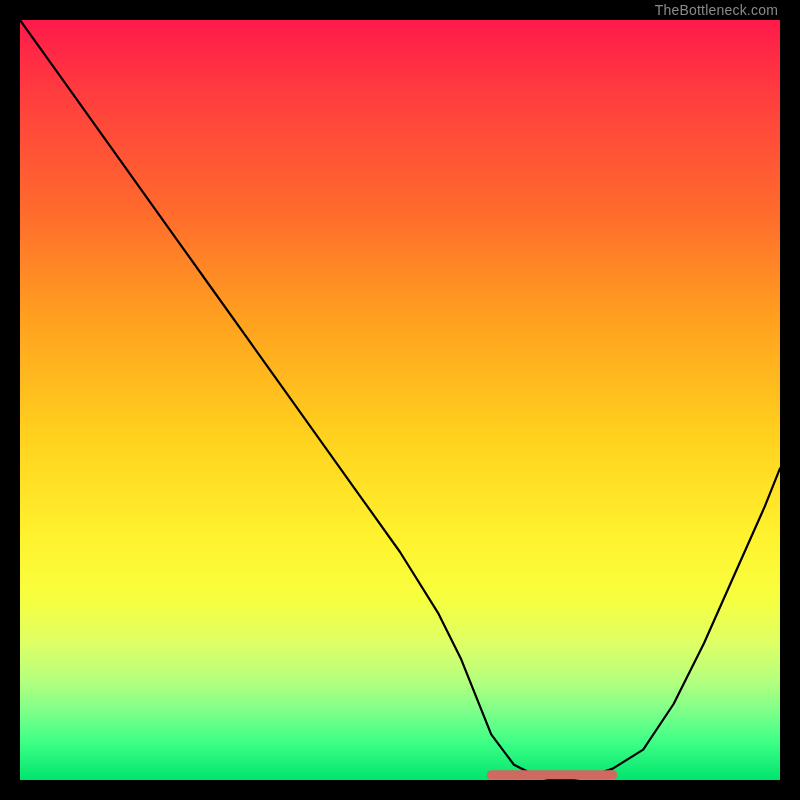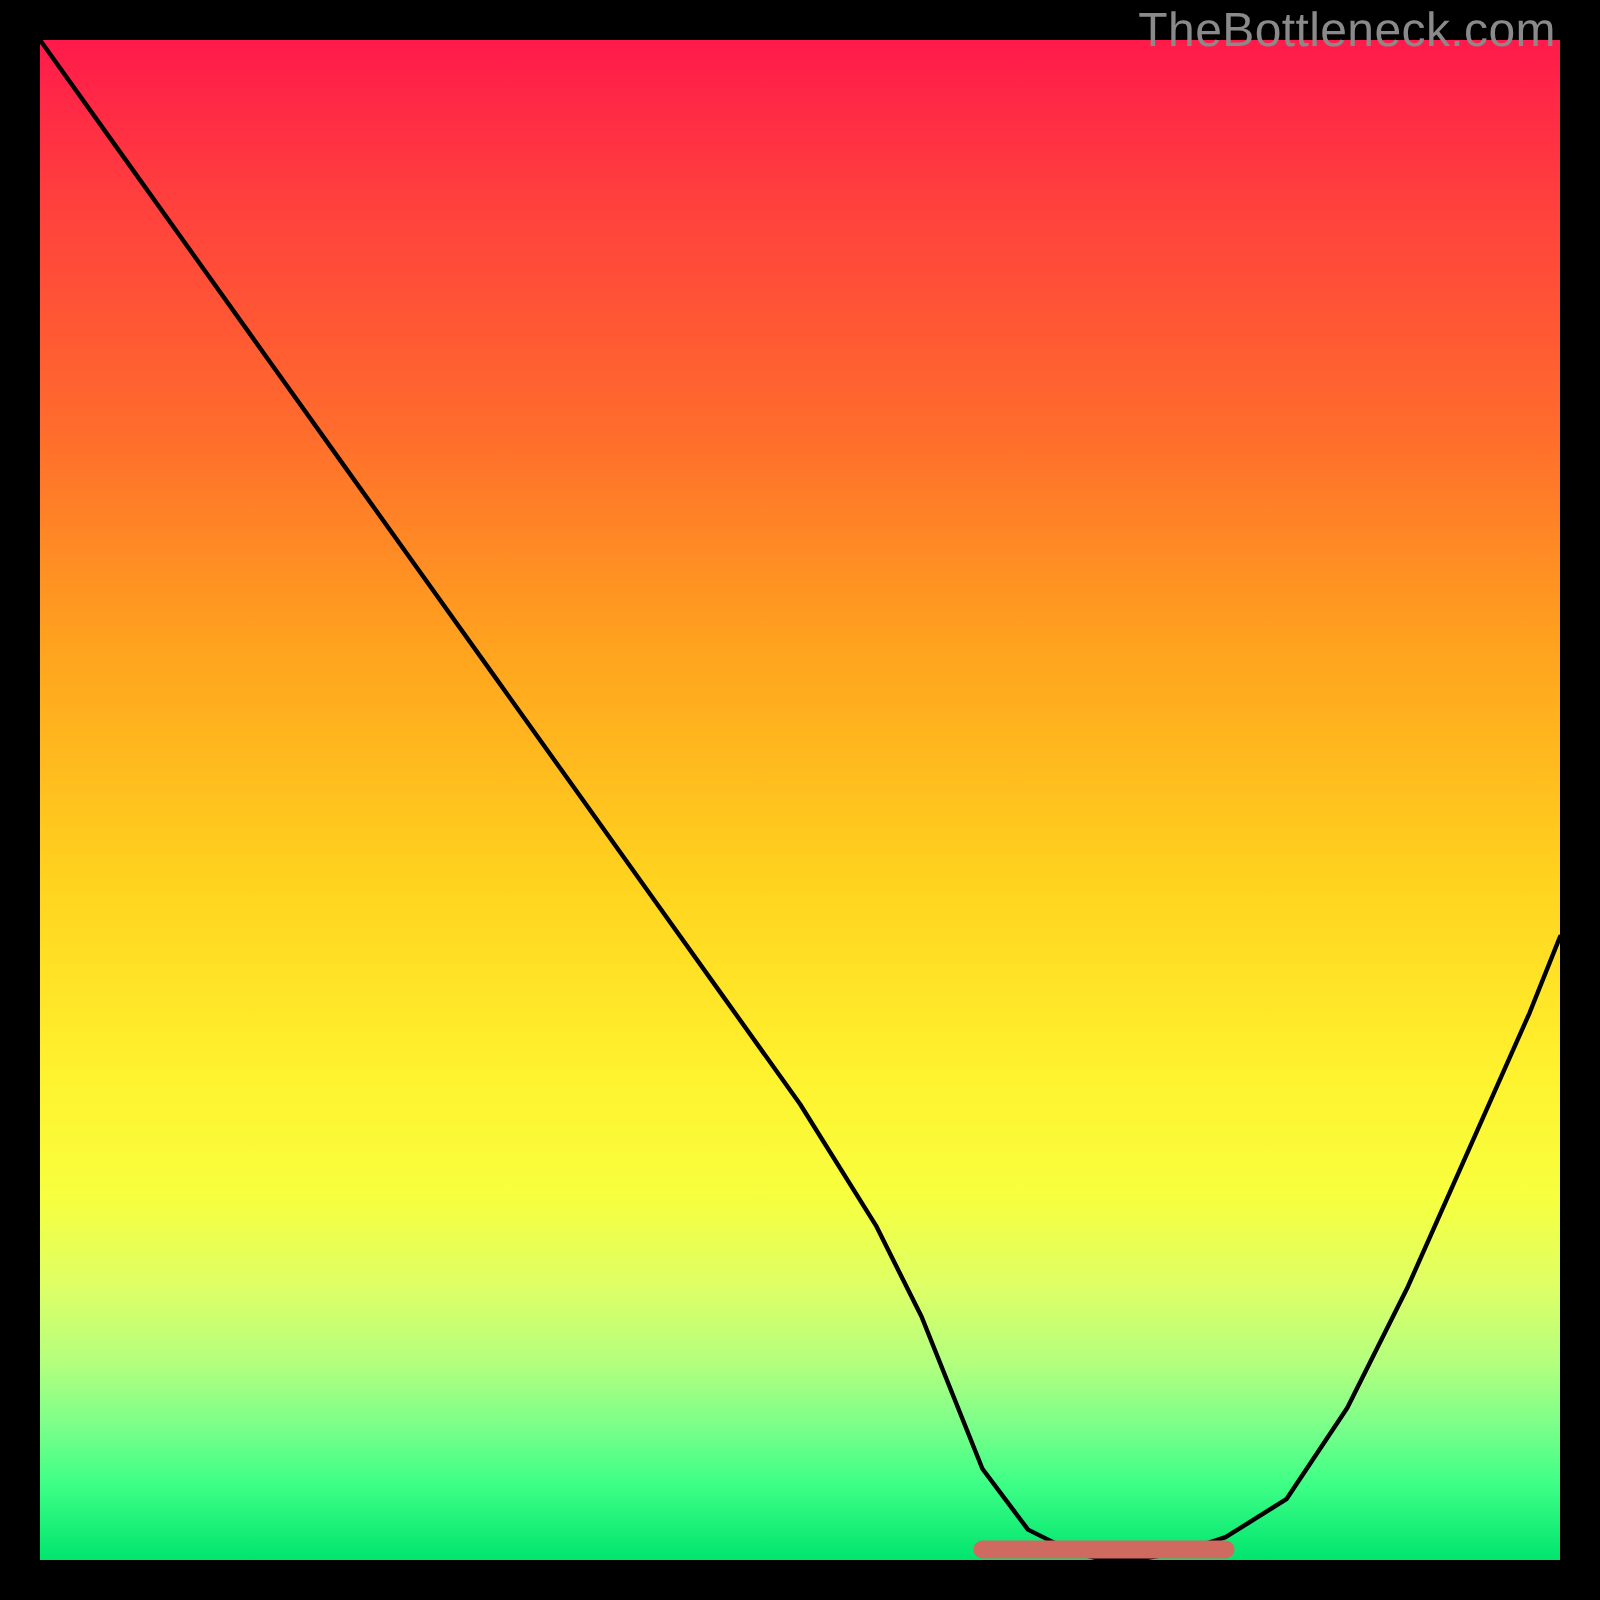--- a/index.html
+++ b/index.html
@@ -1,17 +1,17 @@
 <!DOCTYPE html>
 <html><head>
 <meta charset="utf-8">
 <style>
 html,body{margin:0;padding:0;width:800px;height:800px;background:#000;overflow:hidden;font-family:Arial,Helvetica,sans-serif}
 .frame{position:absolute;left:20px;top:20px;width:760px;height:760px;background:linear-gradient(to bottom,#ff1a4b 0%,#ff3e3e 10%,#ff6a2d 25%,#ffa31e 40%,#ffd21e 55%,#fff22e 68%,#f7ff3e 76%,#deff66 82%,#b4ff7e 87%,#7dff8a 91%,#3eff86 95%,#00e46e 100%)}
-.watermark{position:absolute;right:22px;top:2px;color:#8a8a8a;font-size:24px;font-weight:500;letter-spacing:0.2px}
+.watermark{position:absolute;right:22px;top:2px;color:#8a8a8a;font-size:14px;font-weight:500;letter-spacing:0.2px}
 svg{position:absolute;left:0;top:0}
 </style>
 </head>
 <body>
 
 <div class="frame">
   <svg width="760" height="760" viewBox="0 0 760 760">
     <path id="curve-path" fill="none" stroke="#000000" stroke-width="2.2" stroke-linejoin="round" stroke-linecap="round" d="M0.0 0.0 L38.0 53.2 L76.0 106.4 L114.0 159.6 L152.0 212.8 L190.0 266.0 L228.0 319.2 L266.0 372.4 L304.0 425.6 L342.0 478.8 L380.0 532.0 L418.0 592.8 L440.8 638.4 L456.0 676.4 L471.2 714.4 L494.0 744.8 L516.8 756.2 L532.0 760.0 L547.2 760.0 L570.0 756.2 L592.8 748.6 L623.2 729.6 L653.6 684.0 L684.0 623.2 L714.4 554.8 L744.8 486.4 L760.0 448.4 "></path>
     <path id="flat-path" fill="none" stroke="#cf6a60" stroke-width="9" stroke-linecap="round" d="M471.2 754.7 L592.8 754.7 "></path>
   </svg>

